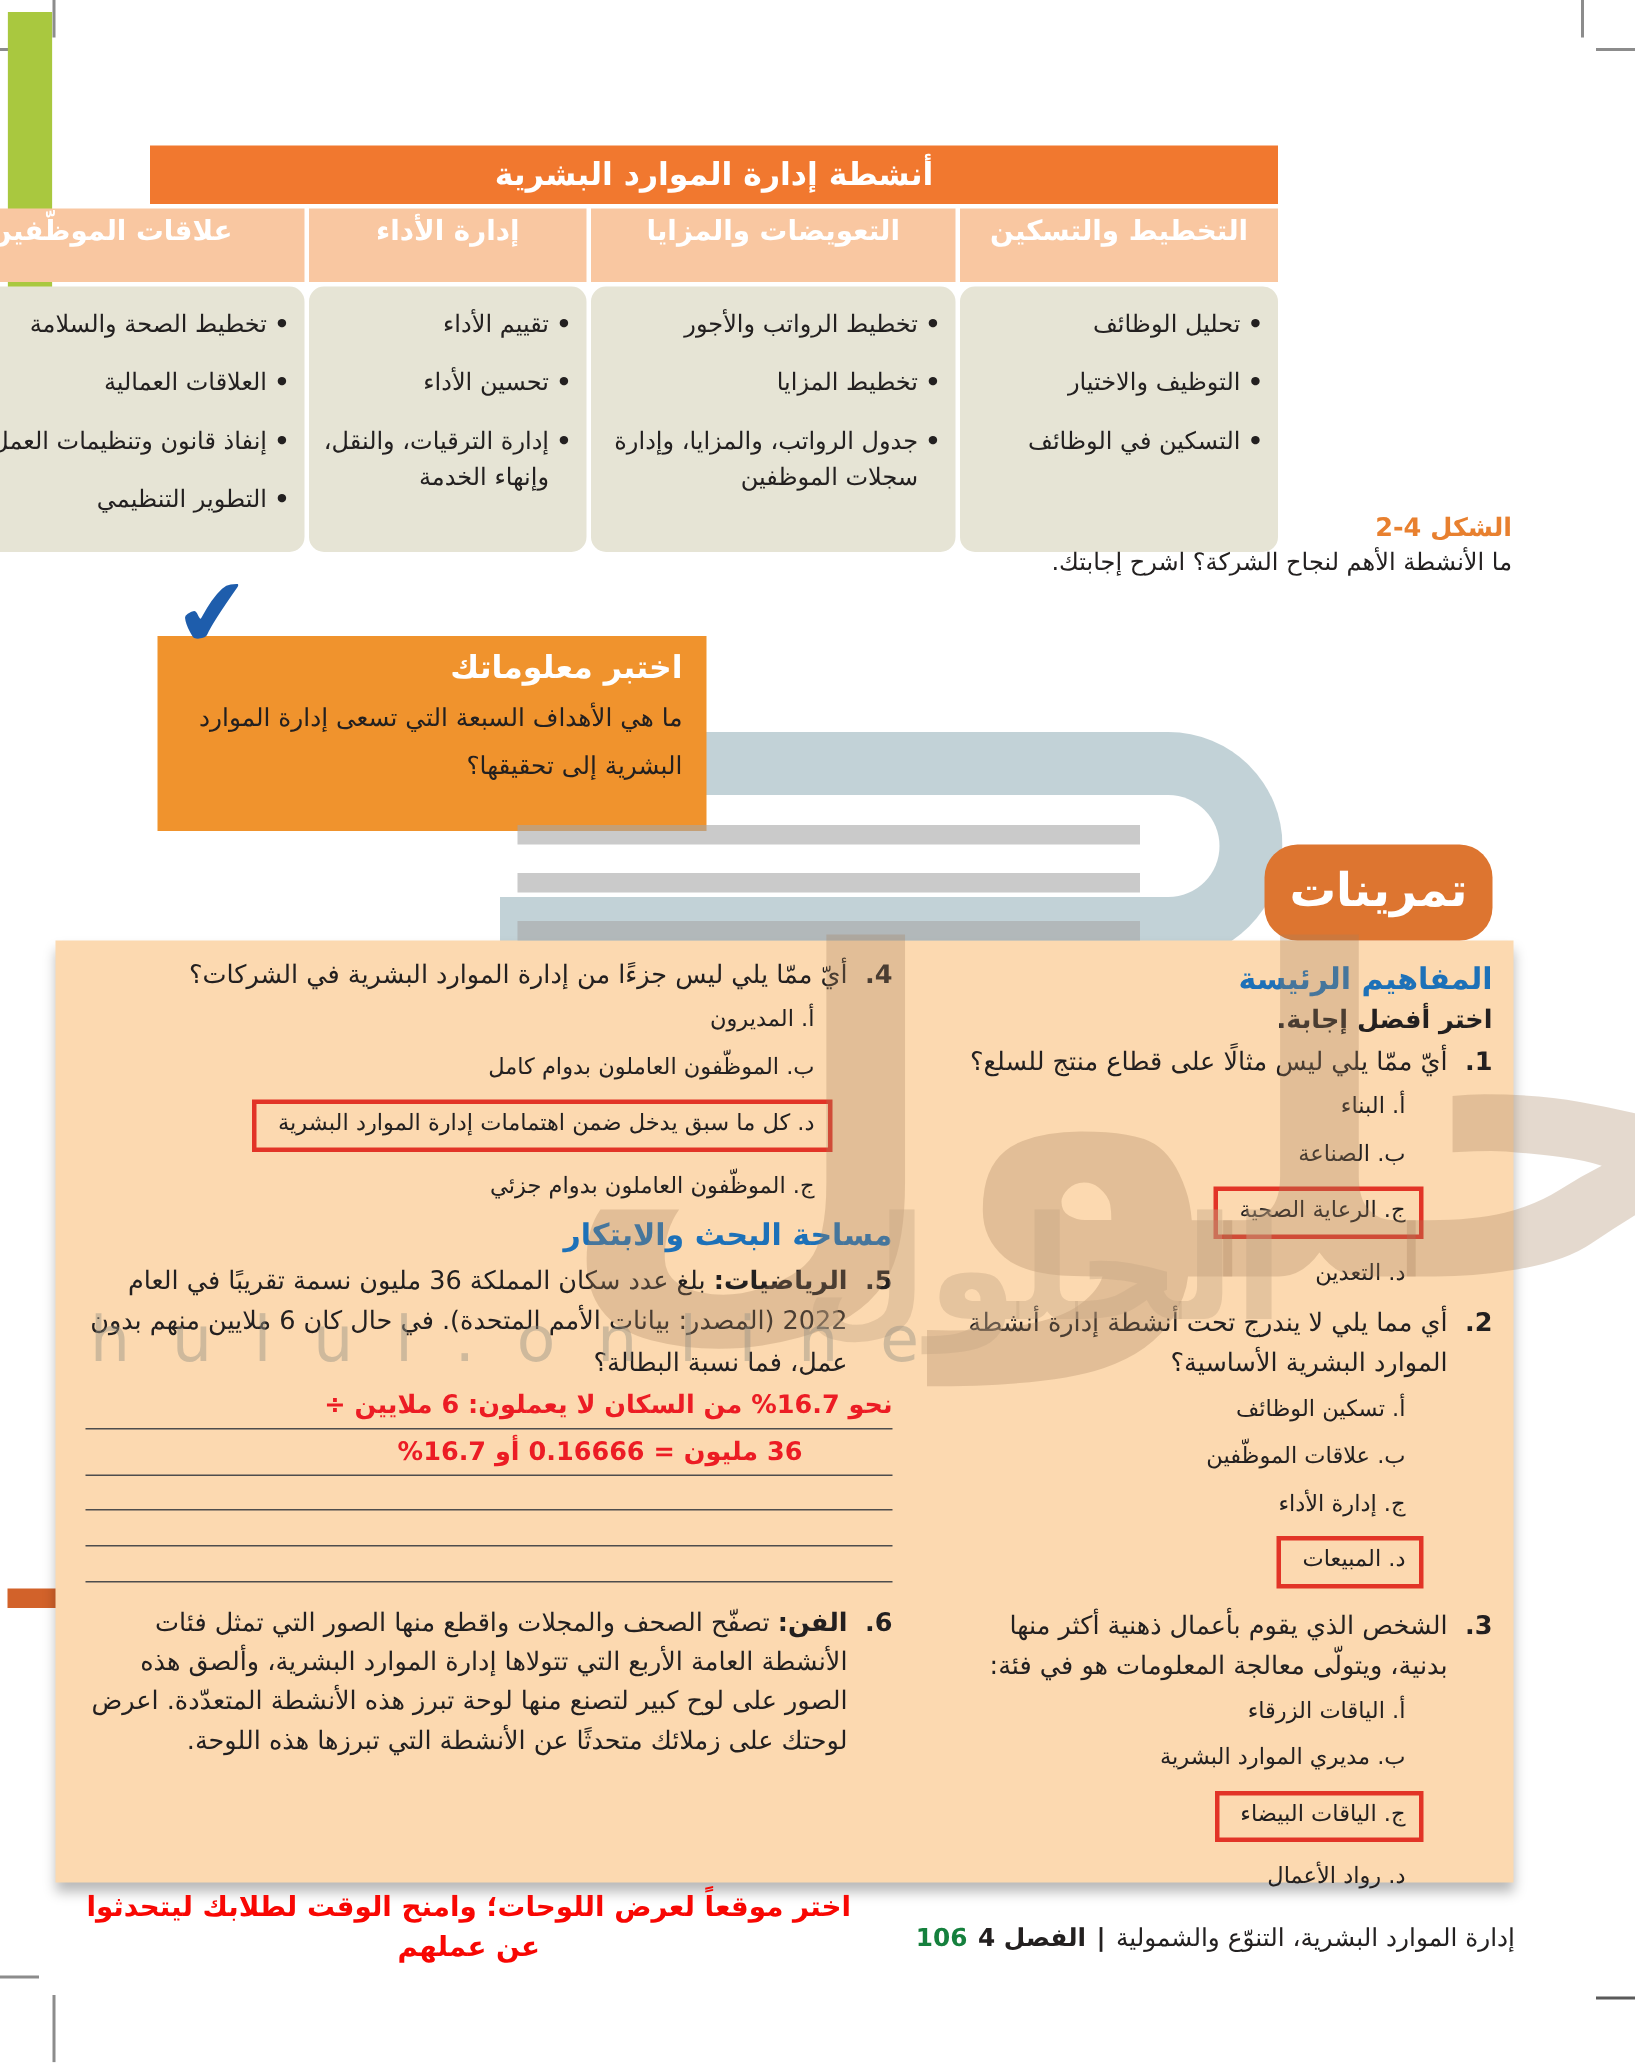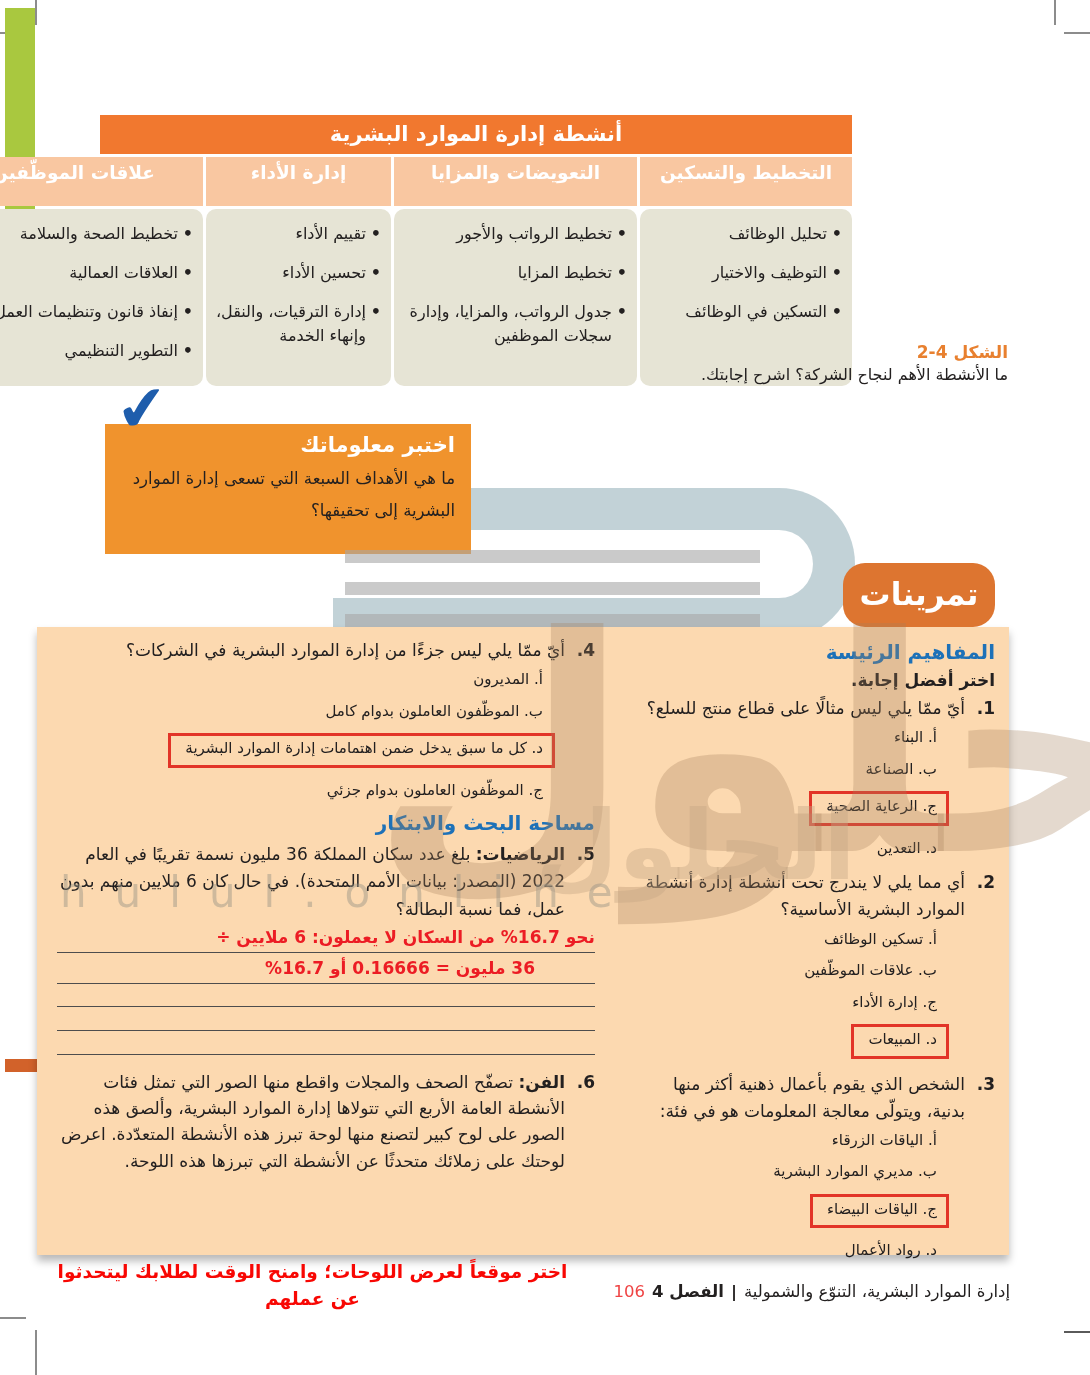--- a/index.html
+++ b/index.html
@@ -9,21 +9,21 @@
   .crop.dark{background:#5a5a5a;}
 
   
   .green-strip{position:absolute;left:5px;top:8px;width:30px;height:352px;
     background:linear-gradient(#a9c83f,#a9c83f 90%,#93b236 95%,#6f9129 100%);
     clip-path:polygon(0 0,100% 0,100% 100%,0 96%);
     box-shadow:2px 3px 3px rgba(0,0,0,.35);}
   .orange-dash{position:absolute;left:5px;top:1059px;width:33px;height:13px;background:#d2622a;}
 
   
-  .table-wrap{position:absolute;left:100px;top:115px;width:752px;direction:rtl;}
+  .table-wrap{position:absolute;left:100px;top:97px;width:752px;direction:rtl;}
   .t-title{background:#f1782f;color:#fff;font-weight:bold;text-align:center;
     font-size:21px;padding:7px 0 8px;margin-bottom:3px;}
   .t-grid{display:grid;grid-template-columns:212px 243px 185px 259px;gap:3px;background:#fff;}
   .t-head{background:#f9c7a1;color:#fff;font-weight:bold;text-align:center;
     font-size:18.5px;padding:5px 2px 23px;}
   .t-cell{background:#e6e4d5;min-height:148px;padding:13px 10px 8px 6px;font-size:16px;border-radius:10px;}
   .t-item{position:relative;padding-right:15px;text-align:right;line-height:1.5;margin-bottom:15px;}
   .t-item::before{content:"•";position:absolute;right:0;top:0;font-weight:bold;}
 
   
@@ -77,21 +77,21 @@
   .red-ans{color:#ec1c24;font-weight:bold;font-size:17px;}
 
   .q6block{margin-top:4px;}
   .q6block .question{line-height:1.55;}
 
   .teacher-note{position:absolute;left:40px;top:1259px;width:545px;text-align:center;
     color:#f80703;font-weight:bold;font-size:18.5px;line-height:1.45;direction:rtl;z-index:2;}
 
   .footer{position:absolute;right:80px;top:1282px;direction:ltr;display:flex;gap:7px;
     align-items:baseline;font-size:16.5px;z-index:2;}
-  .footer .pg{color:#ef4444;}
+  .footer .pg{color:#15803d;font-weight:bold;}
   .footer .chap{font-weight:bold;}
   .footer .sep{font-weight:bold;}
 
   
   .wm{position:absolute;pointer-events:none;z-index:6;direction:rtl;}
   .wm-big{left:370px;top:598px;font-size:300px;line-height:1;font-weight:bold;
     letter-spacing:42px;color:rgba(166,130,94,.30);white-space:nowrap;}
   .wm-mid{left:535px;top:790px;font-size:96px;font-weight:bold;color:rgba(197,168,134,.42);}
   .wm-lat{left:60px;top:868px;font-size:42px;letter-spacing:28px;direction:ltr;
     color:rgba(150,146,132,.45);white-space:nowrap;}

